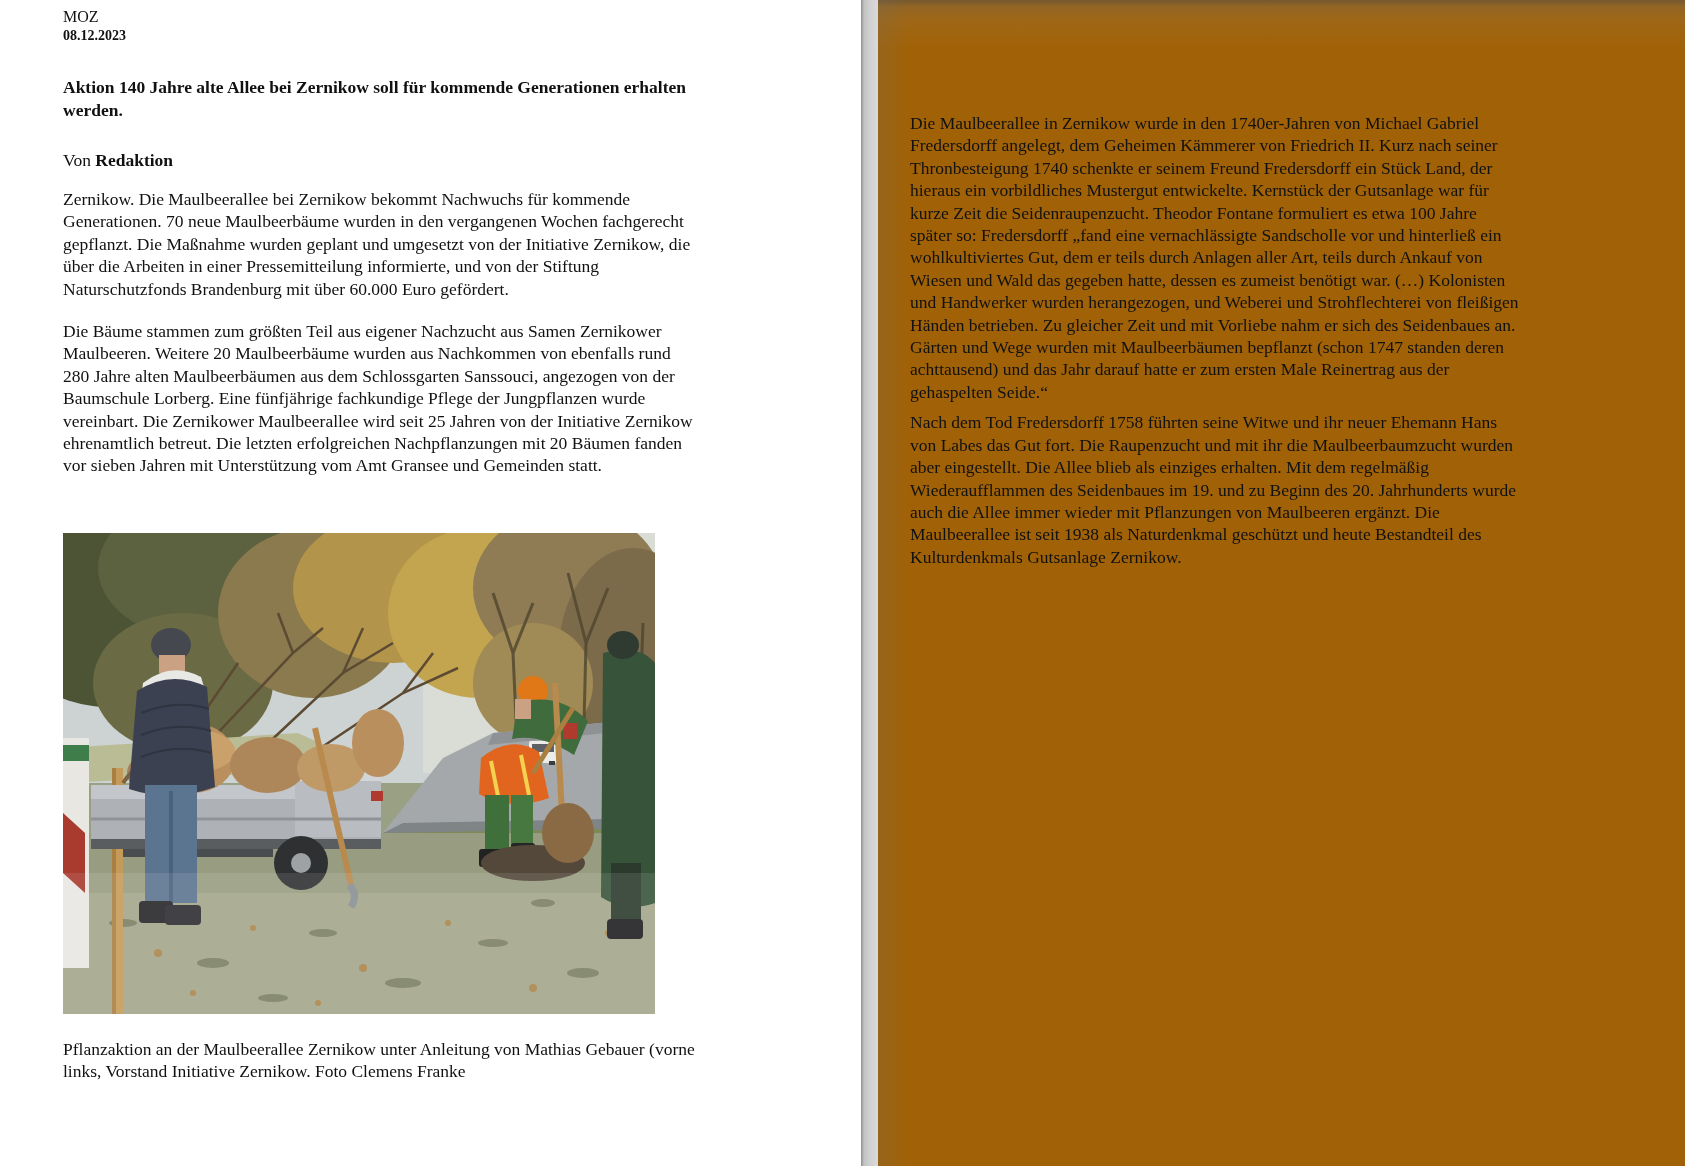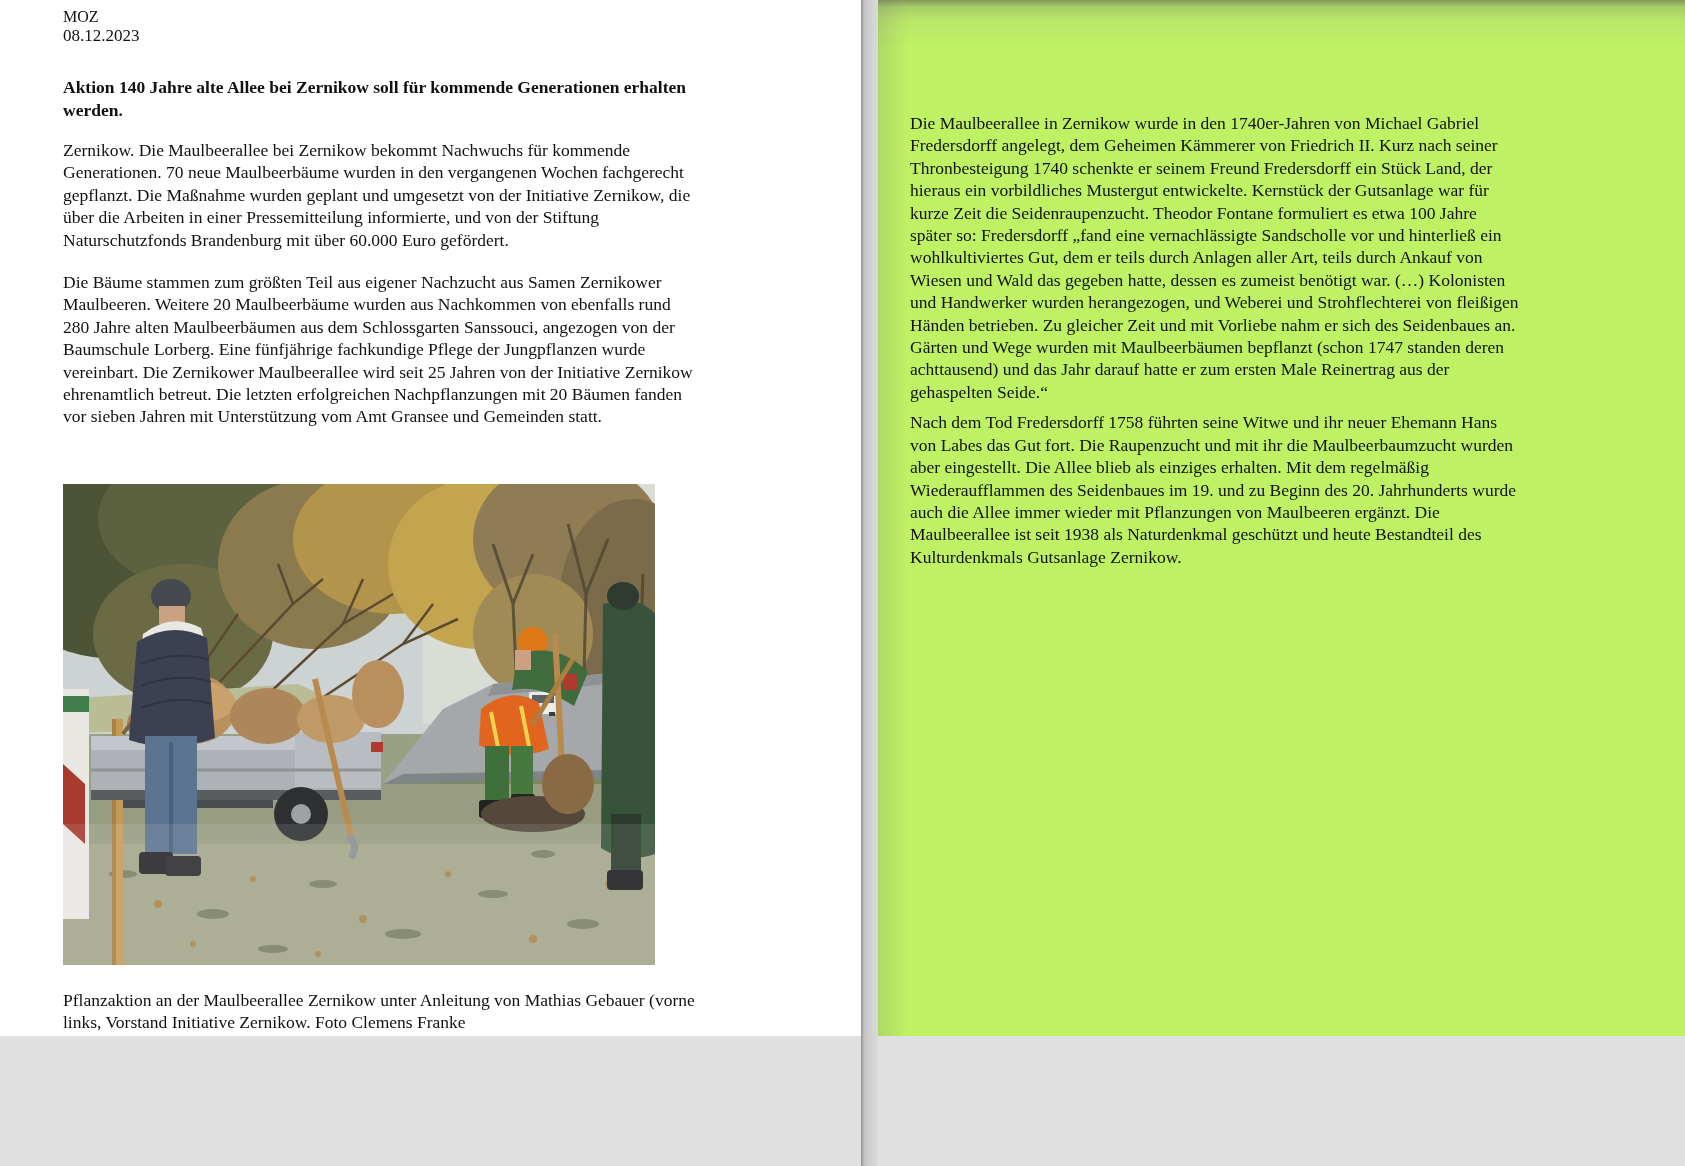--- a/index.html
+++ b/index.html
@@ -3,27 +3,27 @@
 <meta charset="utf-8">
 <style>
   html,body{margin:0;padding:0;}
   body{
     width:1685px;height:1166px;position:relative;overflow:hidden;
     background:#e0e0e0;
     font-family:"Liberation Serif","DejaVu Serif",serif;
     color:#111;
     -webkit-font-smoothing:antialiased;
   }
-  .page{position:absolute;top:0;height:1036px;}
+  .page{position:absolute;top:0;height:1166px;}
   .left-page{left:0;width:861px;background:#ffffff;}
   .gutter{
     position:absolute;left:861px;top:0;width:17px;height:1166px;
     background:linear-gradient(to right,#8f8f8f 0px,#c2c2c2 3px,#cfcfcf 8px,#dadada 17px);
   }
-  .right-page{left:878px;width:807px;background:#bef264;}
+  .right-page{left:878px;width:807px;background:#a16207;}
   .right-page .top-shadow{
     position:absolute;left:0;top:0;width:100%;height:48px;
     background:linear-gradient(to bottom,rgba(80,80,80,.55) 0px,rgba(110,110,110,.28) 7px,rgba(140,140,140,.12) 20px,rgba(160,160,160,0) 48px);
     pointer-events:none;
   }
   .right-page .left-shadow{
     position:absolute;left:0;top:0;width:30px;height:100%;
     background:linear-gradient(to right,rgba(110,110,110,.20),rgba(140,140,140,0));
     pointer-events:none;
   }
@@ -47,25 +47,26 @@
   .right-content{position:absolute;left:32px;top:112px;width:612px;}
   .right-content p.body{margin:0 0 0 0;}
   .right-content p.body + p.body{margin-top:8px;}
 </style>
 </head>
 <body>
 
 <div class="page left-page">
   <div class="left-content">
     <div>MOZ</div>
-    <div class="pub-date" style="font-weight:normal;font-size:17px;line-height:20px;">08.12.2023</div>
+    <div class="pub-date" style="font-weight:bold;font-size:14px;line-height:20px;">08.12.2023</div>
 
 
     <h2 class="subhead">Aktion 140 Jahre alte Allee bei Zernikow soll für kommende Generationen erhalten werden.</h2>
 
+    <p class="byline"><span>Von</span> <span class="author">Redaktion</span></p>
 
     <p class="body first">Zernikow. Die Maulbeerallee bei Zernikow bekommt Nachwuchs für kommende Generationen. 70 neue Maulbeerbäume wurden in den vergangenen Wochen fachgerecht gepflanzt. Die Maßnahme wurden geplant und umgesetzt von der Initiative Zernikow, die über die Arbeiten in einer Pressemitteilung informierte, und von der Stiftung Naturschutzfonds Brandenburg mit über 60.000 Euro gefördert.</p>
     <p class="body">Die Bäume stammen zum größten Teil aus eigener Nachzucht aus Samen Zernikower Maulbeeren. Weitere 20 Maulbeerbäume wurden aus Nachkommen von ebenfalls rund 280 Jahre alten Maulbeerbäumen aus dem Schlossgarten Sanssouci, angezogen von der Baumschule Lorberg. Eine fünfjährige fachkundige Pflege der Jungpflanzen wurde vereinbart. Die Zernikower Maulbeerallee wird seit 25 Jahren von der Initiative Zernikow ehrenamtlich betreut. Die letzten erfolgreichen Nachpflanzungen mit 20 Bäumen fanden vor sieben Jahren mit Unterstützung vom Amt Gransee und Gemeinden statt.</p>
 
     <figure class="photo">
       <svg width="592" height="481" viewBox="0 0 592 481" xmlns="http://www.w3.org/2000/svg">
 
         <rect x="0" y="0" width="592" height="250" fill="#ccd3d2"></rect>
         <rect x="360" y="0" width="232" height="240" fill="#d9ddd5"></rect>
 

